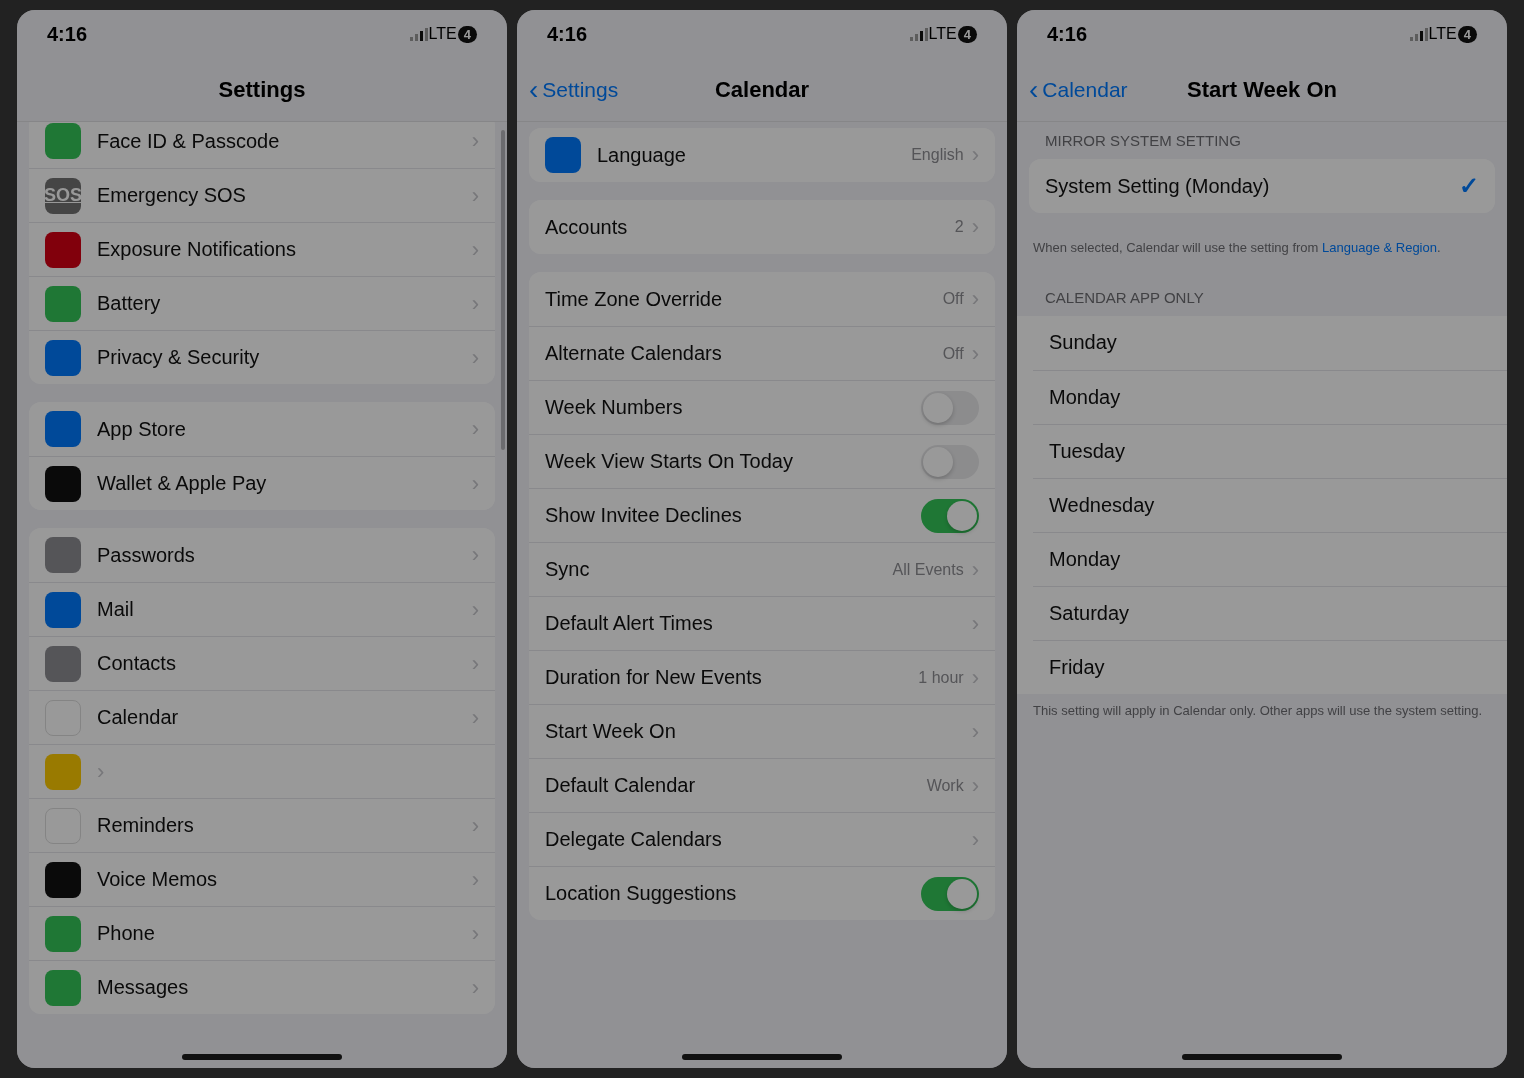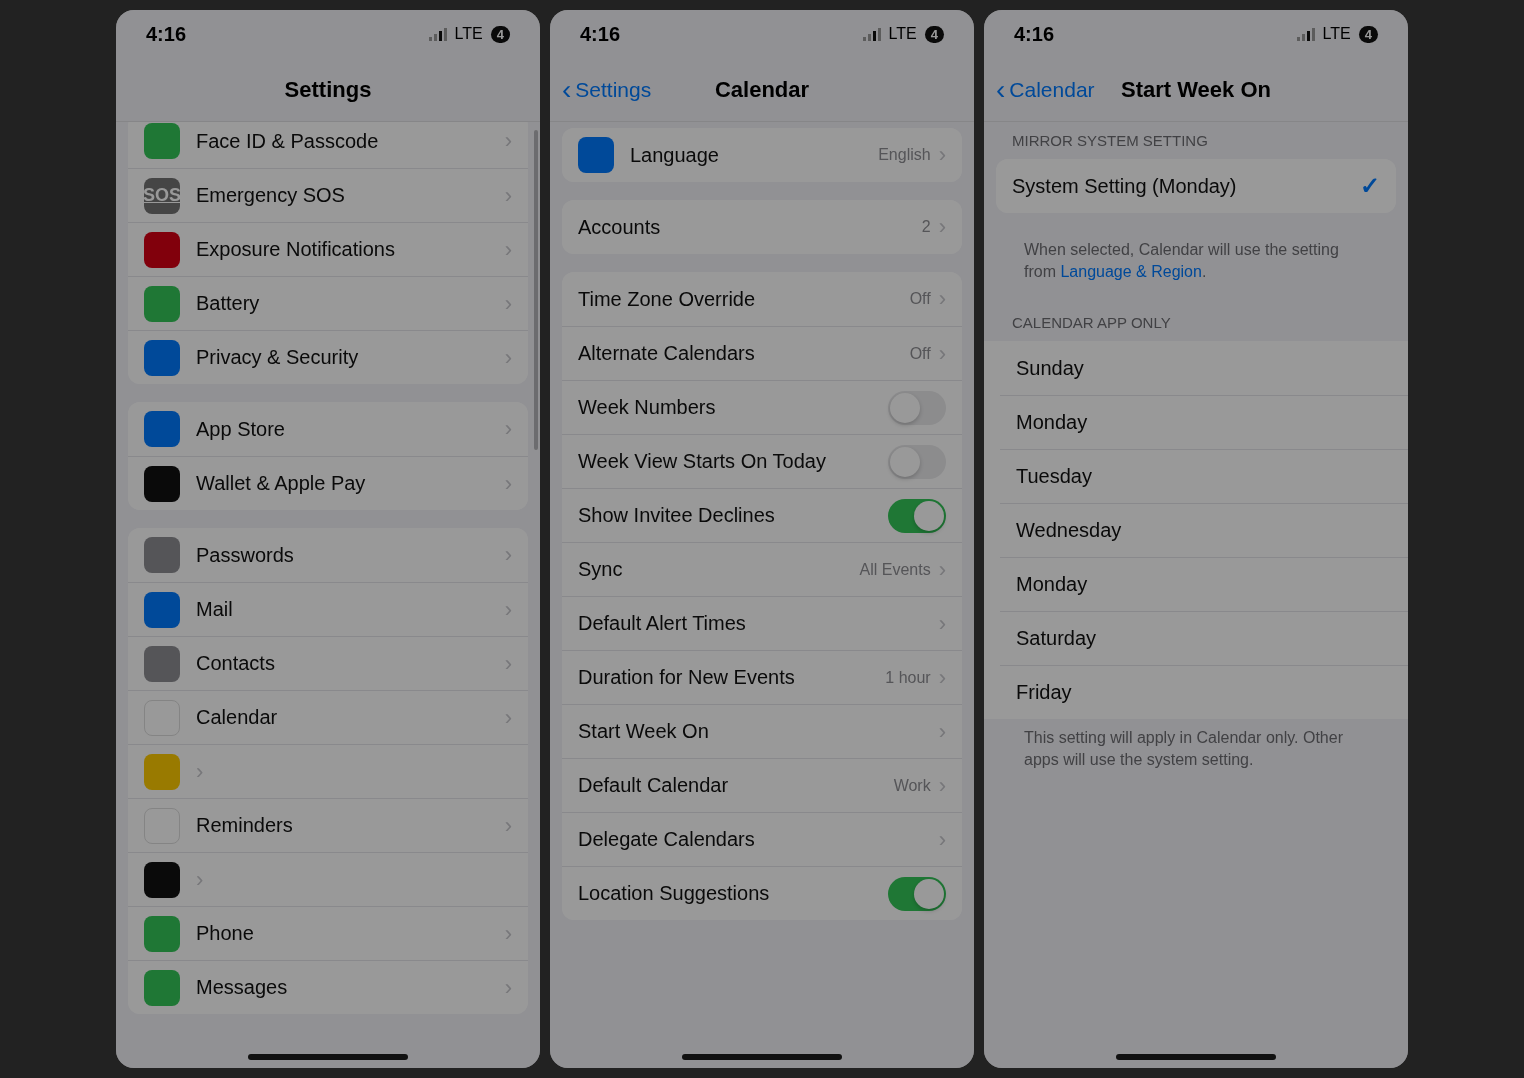--- a/index.html
+++ b/index.html
@@ -7,21 +7,21 @@
     font-family: -apple-system, BlinkMacSystemFont, "Segoe UI", Helvetica, Arial, sans-serif;
     background: #222;
     display: flex;
     gap: 10px;
     padding: 10px;
     width: 1524px;
     height: 1078px;
     justify-content: center;
   }
   .phone {
-    width: 424px;
+    width: 490px;
     height: 1058px;
     background: #f2f2f7;
     border-radius: 18px;
     overflow: hidden;
     position: relative;
     display: flex;
     flex-direction: column;
   }
   .dim-overlay {
     position: absolute;
@@ -34,21 +34,21 @@
     height: 48px;
     display: flex;
     align-items: center;
     justify-content: space-between;
     padding: 0 30px;
     font-weight: 600;
     font-size: 20px;
     position: relative;
     z-index: 1;
   }
-  .status-right { display: flex; align-items: center; gap: 8px; font-size: 16px; font-weight: 500; }
+  .status-right { display: flex; align-items: center; gap: 1px; font-size: 16px; font-weight: 500; }
   .signal { display: flex; gap: 2px; align-items: flex-end; }
   .signal span { width: 3px; background: #999; display: inline-block; }
   .signal span:nth-child(1){height:4px;} .signal span:nth-child(2){height:7px;}
   .signal span:nth-child(3){height:10px;background:#111;} .signal span:nth-child(4){height:13px;background:#999;}
   .battery-pill { background:#111; color:#fff; border-radius:10px; padding:1px 6px; font-size:13px; font-weight:700; display:inline-flex; align-items:center; }
 
   .nav-bar {
     height: 64px;
     display: flex;
     align-items: center;
@@ -118,22 +118,22 @@
   }
   .toggle.on { background: #34c759; }
   .toggle.on .knob { left: auto; right: 2px; }
 
   .section-header {
     font-size: 15px; color: #6d6d72;
     text-transform: uppercase;
     padding: 10px 28px 6px;
   }
   .section-footer {
-    font-size: 16px; color: #6d6d72;
-    padding: 8px 40px 4px;
+    font-size: 13px; color: #6d6d72;
+    padding: 8px 16px 4px;
     line-height: 1.35;
   }
   .section-footer .link { color: #007aff; }
 
   .check { color: #007aff; font-size: 24px; font-weight: 700; }
 
   .home-indicator {
     position: absolute; bottom: 8px; left: 50%; transform: translateX(-50%);
     width: 160px; height: 6px; background: #111; border-radius: 3px; z-index: 20;
   }
@@ -235,20 +235,21 @@
           <div class="icon ic-yellow"></div>
           <span class="chevron">›</span>
         </div>
         <div class="row">
           <div class="icon ic-white"></div>
           <span class="label">Reminders</span>
           <span class="chevron">›</span>
         </div>
         <div class="row">
           <div class="icon ic-black"></div>
+          <span class="label">Voice Memos</span>
           <span class="chevron">›</span>
         </div>
         <div class="row">
           <div class="icon ic-green"></div>
           <span class="label">Phone</span>
           <span class="chevron">›</span>
         </div>
         <div class="row">
           <div class="icon ic-green"></div>
           <span class="label">Messages</span>

